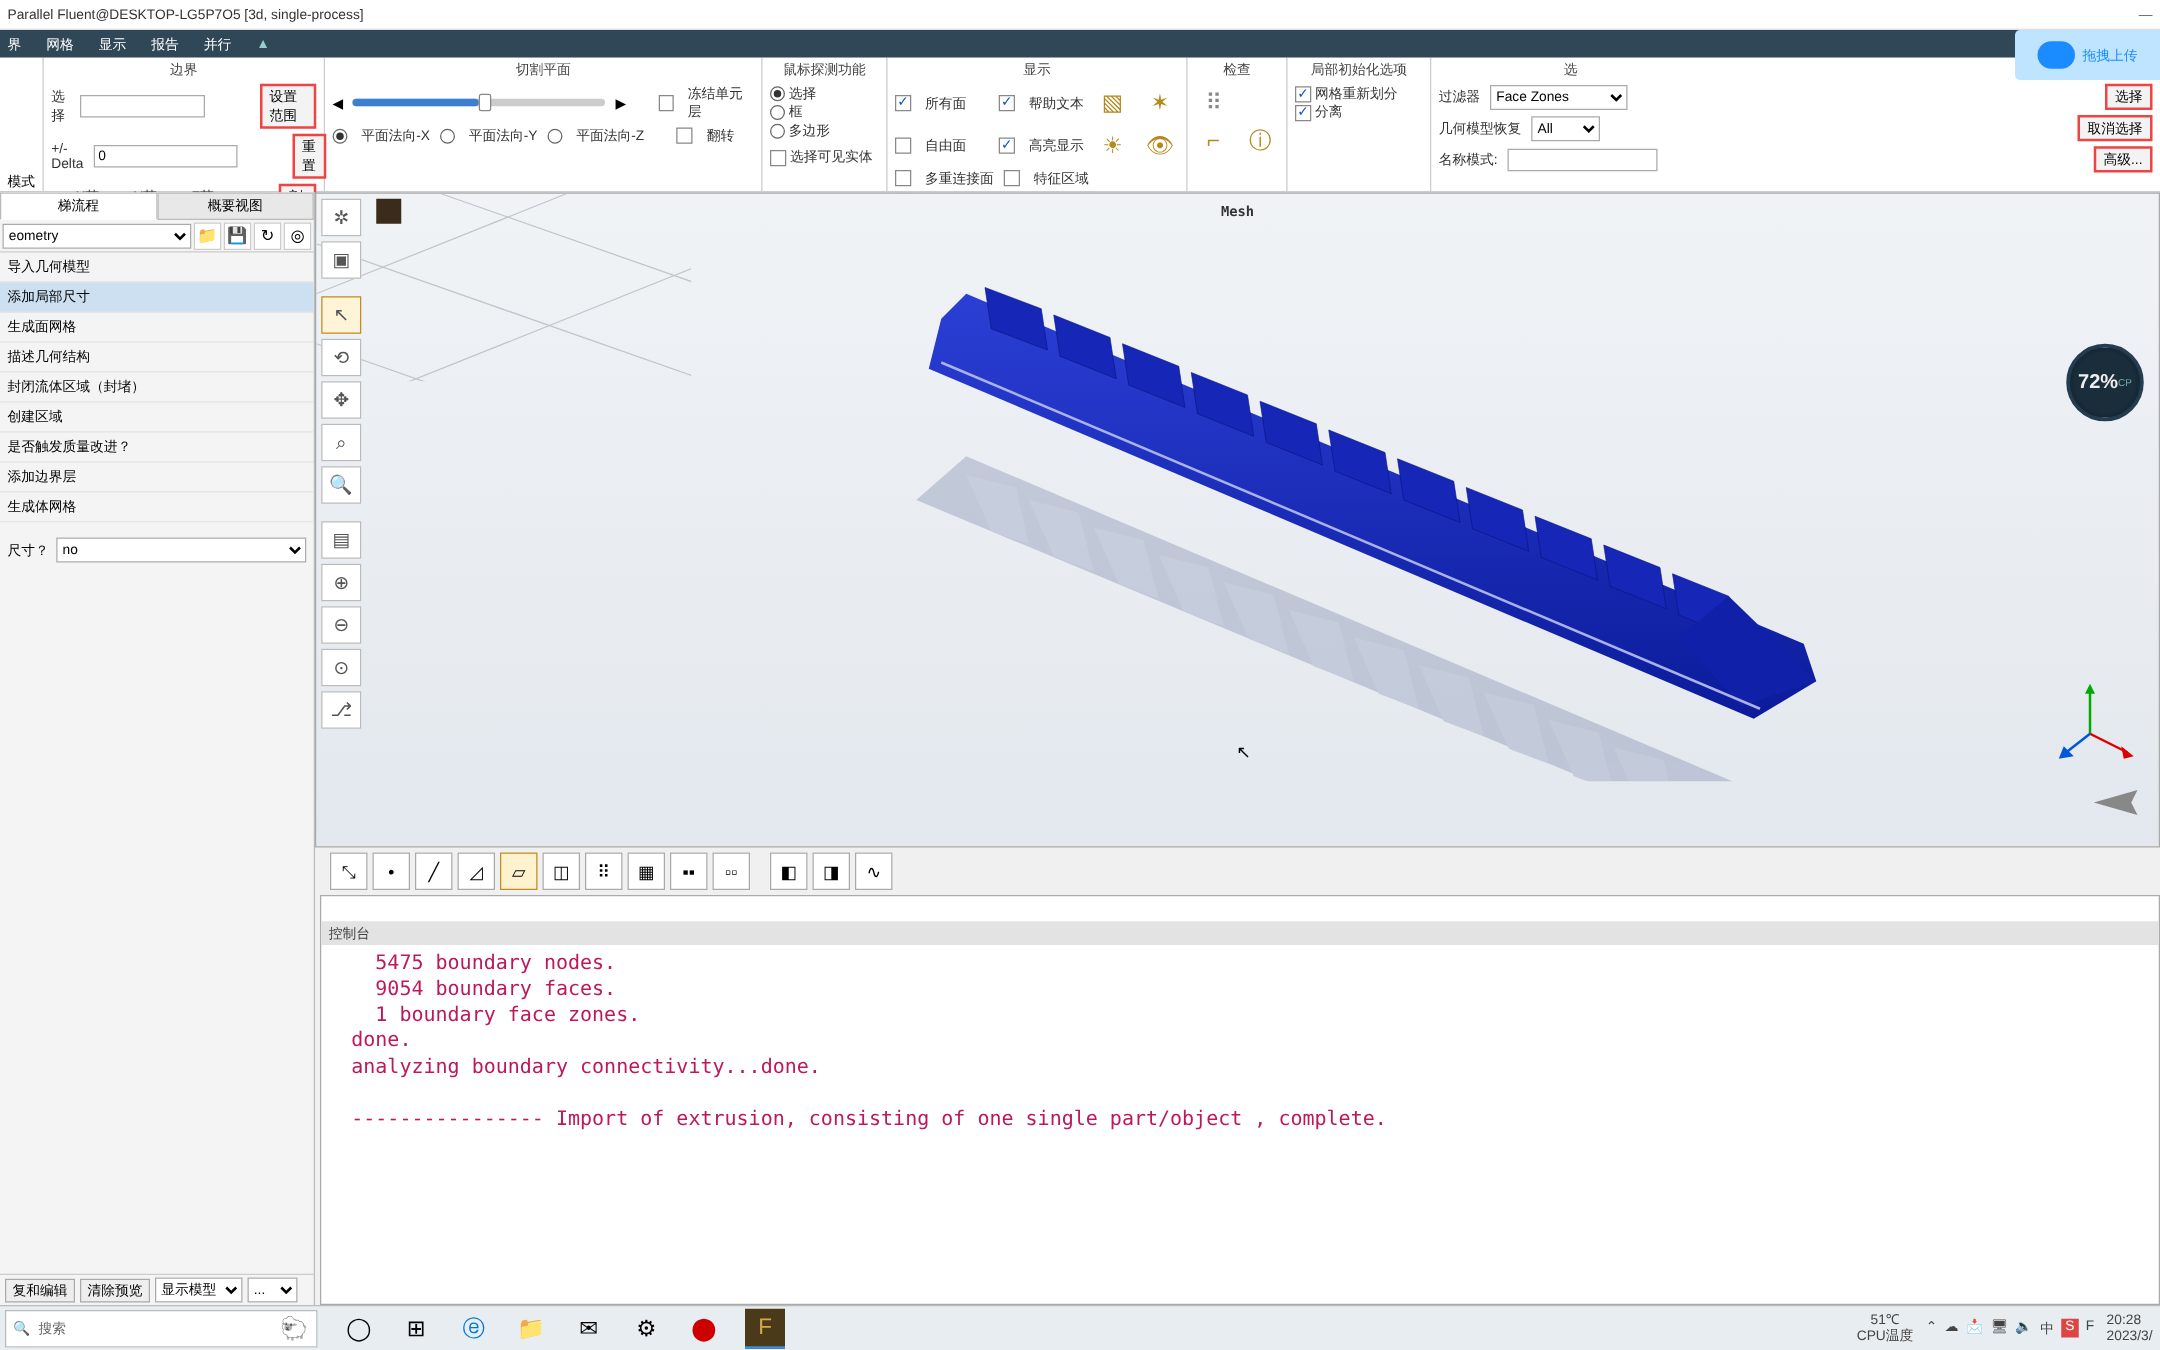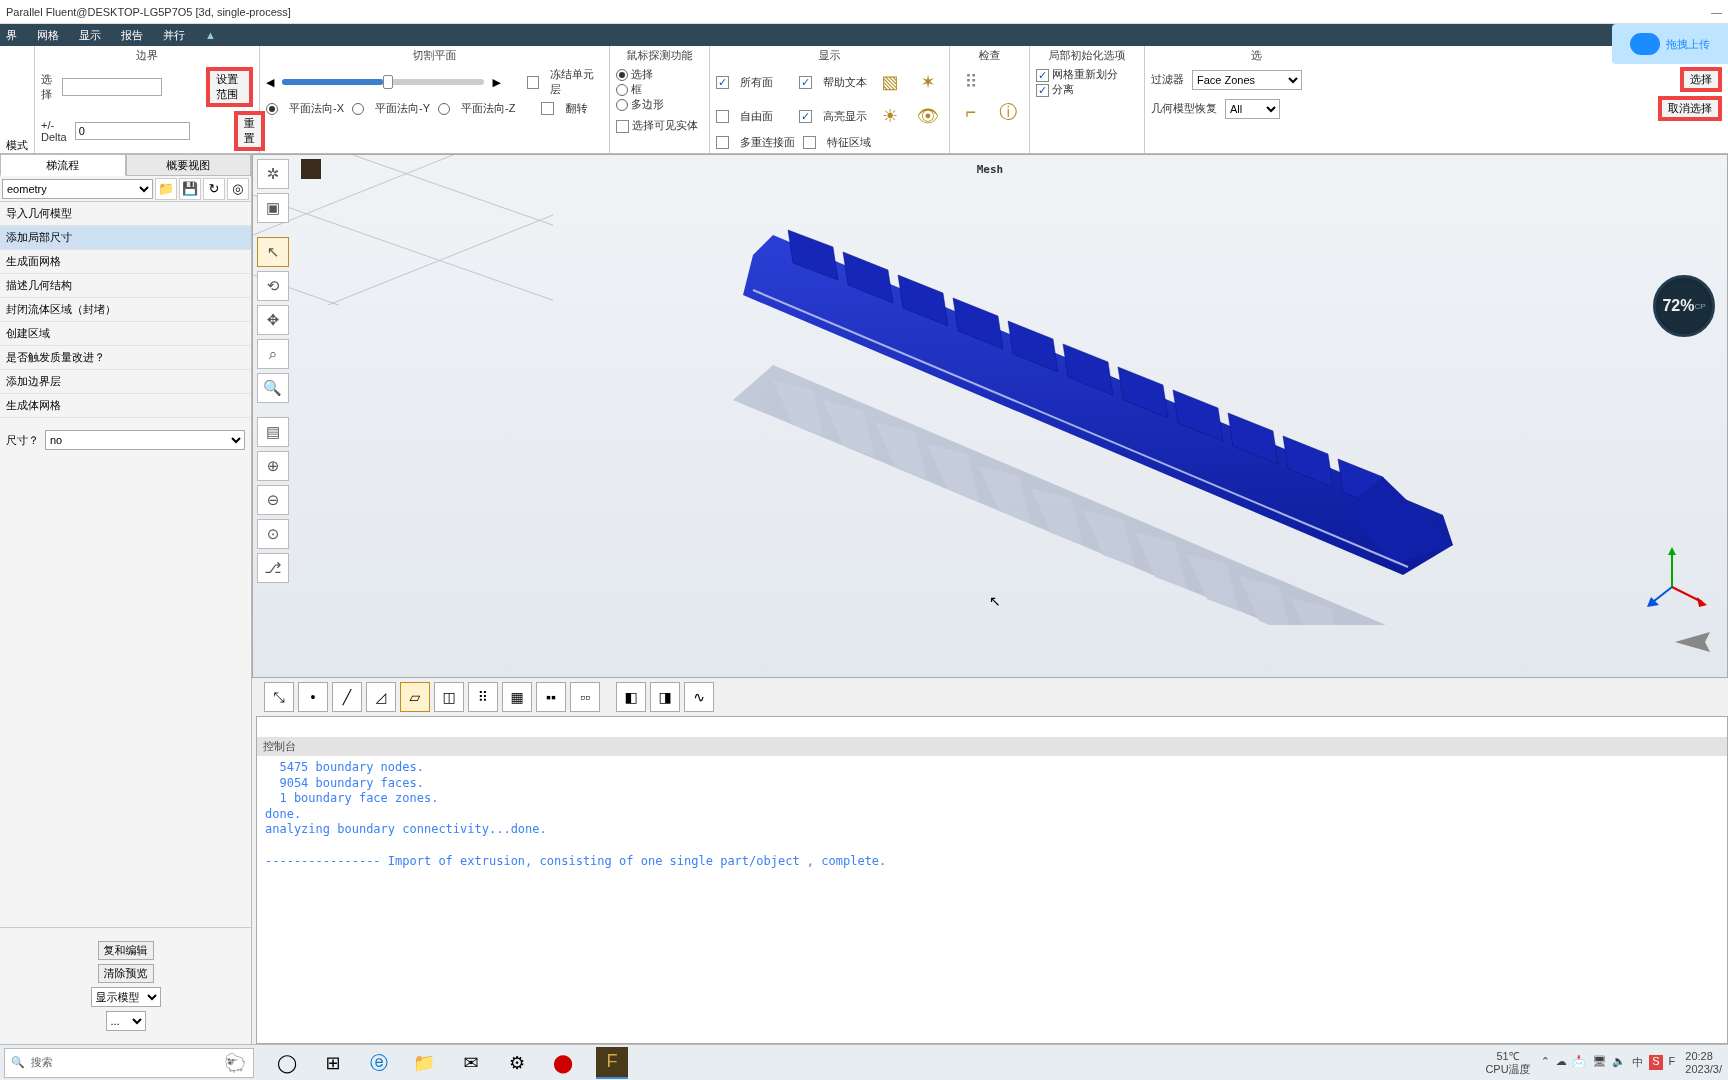--- a/index.html
+++ b/index.html
@@ -26,40 +26,40 @@
 .ribbon { height: 108px; background: #fff; border-bottom: 1px solid #bbb; display: flex; }
 .rgroup { border-right: 1px solid #ccc; padding: 2px 6px 0 6px; display: flex; flex-direction: column; }
 .rgroup .gtitle { text-align: center; color: #444; font-size: 11px; margin-bottom: 4px; }
 .rgroup .row { display: flex; align-items: center; gap: 8px; margin-bottom: 4px; }
 .rgroup label { color: #333; }
 .rgroup input[type=text] { border: 1px solid #aaa; padding: 1px 3px; width: 100px; height: 18px; }
 .chk { width: 13px; height: 13px; border: 1px solid #888; display: inline-block; vertical-align: middle; margin-right: 3px; background: #fff; }
 .chk.on::after { content: "✓"; color: #1256b3; font-size: 11px; line-height: 10px; display: block; text-align: center; }
 .rad { width: 12px; height: 12px; border: 1px solid #666; border-radius: 50%; display: inline-block; vertical-align: middle; margin-right: 3px; background: #fff; position: relative; }
 .rad.on::after { content: ""; position: absolute; inset: 2px; background: #333; border-radius: 50%; }
-.btn { border: 4px solid #ef4444; padding: 1px 6px; background: #f3f3f3; cursor: pointer; margin-left: 36px; }
+.btn { border: 2px solid #ef4444; padding: 1px 6px; background: #f3f3f3; cursor: pointer; margin-left: 36px; }
 .slider { width: 210px; height: 6px; background: #ccc; position: relative; border-radius: 3px; }
 .slider .fill { height:100%; width:50%; background:#3b7fd1; border-radius:3px; }
 .slider .knob { position: absolute; top: -4px; left: 50%; width: 10px; height: 14px; background: #fff; border: 1px solid #888; border-radius: 2px; }
 .ribicon { width: 30px; height: 30px; border: 1px solid transparent; display: flex; align-items: center; justify-content: center; font-size: 18px; color: #b48a1f; }
 select { border: 1px solid #aaa; height: 20px; background: #fff; }
 
 
 .leftpane { position: absolute; left: 0; top: 154px; width: 252px; bottom: 36px; background: #f4f4f4; border-right: 1px solid #bbb; display: flex; flex-direction: column; }
 .lp-tabs { display: flex; height: 22px; }
 .lp-tabs .tab { flex: 1; text-align: center; border: 1px solid #bbb; background: #e8e8e8; line-height: 20px; }
 .lp-tabs .tab.active { background: #fff; border-bottom-color: #fff; }
 .lp-toolbar { display: flex; align-items: center; height: 26px; border-bottom: 1px solid #ccc; gap: 2px; padding: 0 2px; }
 .lp-toolbar select { flex: 1; }
 .lp-toolbar .ico { width: 22px; height: 22px; border: 1px solid #ccc; display: flex; align-items: center; justify-content: center; background: #fff; font-size: 13px; }
 .lp-list { overflow: auto; }
 .lp-item { padding: 4px 6px; border-bottom: 1px solid #e2e2e2; cursor: pointer; }
 .lp-item.sel { background: #cde0f2; }
 .lp-bottom { margin-top: 8px; padding: 4px 6px; display: flex; align-items: center; gap: 6px; }
-.lp-foot { margin-top: auto; padding: 13px 4px; display: flex; gap: 4px; align-items: center; border-top: 1px solid #ccc; flex-direction: column; }
+.lp-foot { margin-top: auto; padding: 2px 4px; display: flex; gap: 4px; align-items: center; border-top: 1px solid #ccc; }
 .lp-foot select { width: 70px; }
 .lp-foot .ftab { padding: 1px 5px; border: 1px solid #aaa; background: #eee; }
 
 
 .viewport { position: absolute; left: 252px; top: 154px; right: 0; height: 524px; background: linear-gradient(#f0f3f6,#e3e8ee); border: 1px solid #aaa; overflow: hidden; }
 .vtoolbar { position: absolute; left: 4px; top: 4px; width: 36px; display: flex; flex-direction: column; gap: 4px; }
 .vtoolbar .vbtn { width: 32px; height: 30px; border: 1px solid #bbb; background: #fff; display: flex; align-items: center; justify-content: center; font-size: 15px; color: #555; cursor: pointer; }
 .vtoolbar .vbtn.sel { border-color: #c08b1f; background: #fff4d8; }
 .vtoolbar .gap { height: 6px; }
 .corner-icon { position: absolute; left: 48px; top: 4px; width: 20px; height: 20px; background: #3b2b1a; }
@@ -73,21 +73,21 @@
 
 
 .seltoolbar { position: absolute; left: 260px; top: 680px; right: 4px; height: 34px; display: flex; align-items: center; gap: 4px; padding: 0 4px; }
 .seltoolbar .sbtn { width: 30px; height: 30px; border: 1px solid #aaa; background: #fff; display: flex; align-items: center; justify-content: center; font-size: 14px; cursor: pointer; }
 .seltoolbar .sbtn.active { background: #fff2cf; border-color: #c08b1f; }
 .seltoolbar .sep { width: 8px; }
 
 
 .console { position: absolute; left: 256px; right: 0; top: 716px; bottom: 36px; background: #fff; border: 1px solid #aaa; display: flex; flex-direction: column; }
 .console .chead { background: #e3e3e3; padding: 2px 6px; color: #444; margin-top: 20px; }
-.console pre { font-family: "Consolas", monospace; font-size: 12px; padding: 4px 8px; white-space: pre; overflow: auto; color: #3b82f6; line-height: 1.3; }
+.console pre { font-family: "Consolas", monospace; font-size: 16px; padding: 4px 24px; white-space: pre; overflow: auto; color: #be185d; line-height: 1.3; }
 
 
 .taskbar { position: absolute; left: 0; right: 0; bottom: 0; height: 36px; background: #e8edf1; border-top: 1px solid #bbb; display: flex; align-items: center; }
 .taskbar .searchbox { width: 250px; height: 30px; margin-left: 4px; background: #fff; border: 1px solid #bbb; display: flex; align-items: center; padding: 0 6px; gap: 6px; color: #666; }
 .taskbar .apps { display: flex; gap: 20px; margin-left: 20px; align-items: center; }
 .taskbar .apps .app { width: 26px; height: 26px; display: flex; align-items: center; justify-content: center; font-size: 18px; }
 .taskbar .sys { margin-left: auto; display: flex; align-items: center; gap: 10px; padding-right: 6px; color: #444; font-size: 10px; }
 .taskbar .temp { text-align: center; line-height: 1.1; }
 .tray { display: flex; gap: 6px; font-size: 12px; }
 .clock { text-align: left; line-height: 1.1; }
@@ -232,20 +232,26 @@
       <label>过滤器</label>
       <select style="width:110px"><option>Face Zones</option></select>
       <span style="flex:1"></span>
       <span class="btn">选择</span>
     </div>
     <div class="row">
       <label>几何模型恢复</label>
       <select style="width:55px"><option>All</option></select>
       <span style="flex:1"></span>
       <span class="btn">取消选择</span>
+    </div>
+    <div class="row">
+      <label>名称模式:</label>
+      <input type="text" style="width: 120px;">
+      <span style="flex:1"></span>
+      <span class="btn">高级...</span>
     </div>
   </div>
 </div>
 
 <div class="leftpane">
   <div class="lp-tabs">
     <div class="tab active">梯流程</div>
     <div class="tab">概要视图</div>
   </div>
   <div class="lp-toolbar">

